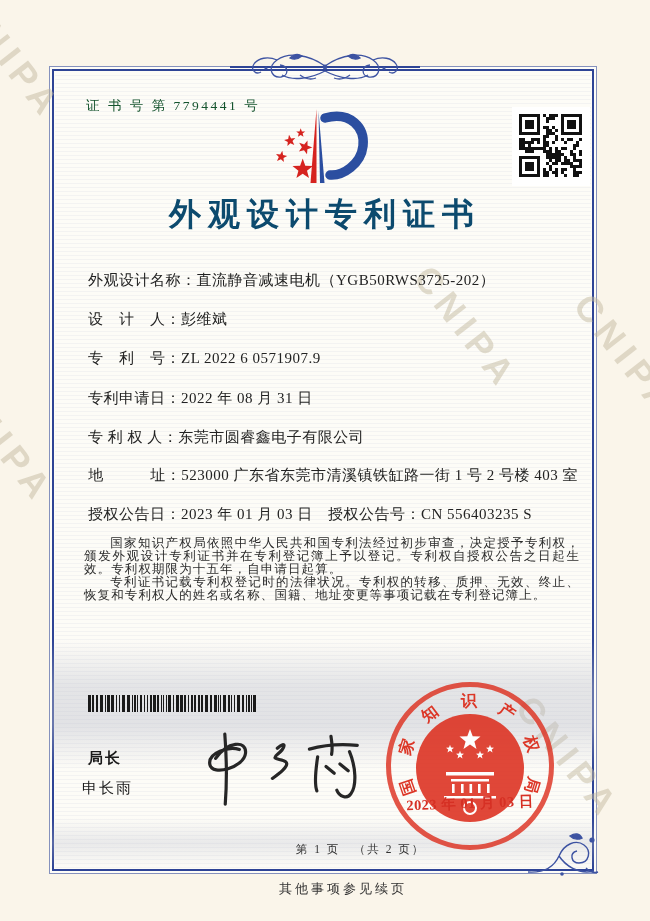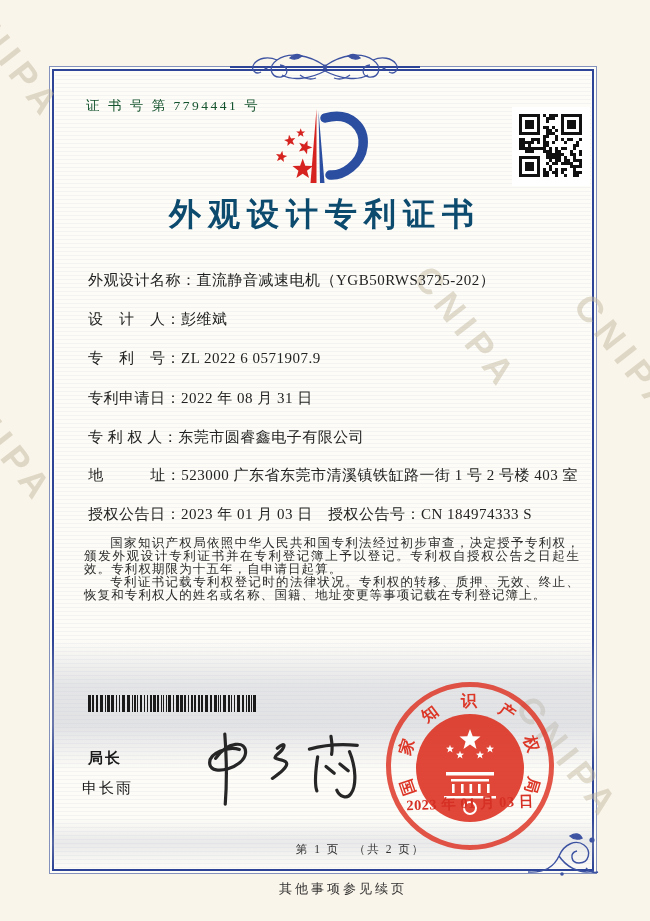--- a/index.html
+++ b/index.html
@@ -281,21 +281,21 @@
     </div>
     <div class="row" style="top:427px;">
       <span class="lbl">专 利 权 人：</span><span class="val">东莞市圆睿鑫电子有限公司</span>
     </div>
     <div class="row" style="top:465px;text-align:center;">
       <span class="lbl">地　　　址：</span><span class="val">523000 广东省东莞市清溪镇铁缸路一街 1 号 2 号楼 403 室</span>
     </div>
     <div class="row" style="top:504px;">
       <span class="lbl">授权公告日：</span><span class="val">2023 年 01 月 03 日</span>
       <span class="pair2">
-        <span class="lbl">授权公告号：</span><span class="val">CN 184974333 S</span>
+        <span class="lbl">授权公告号：</span><span class="val">CN 556403235 S</span>
       </span>
     </div>
 
     <div class="paras">
       <p>国家知识产权局依照中华人民共和国专利法经过初步审查，决定授予专利权，颁发外观设计专利证书并在专利登记簿上予以登记。专利权自授权公告之日起生效。专利权期限为十五年，自申请日起算。</p>
       <p>专利证书记载专利权登记时的法律状况。专利权的转移、质押、无效、终止、恢复和专利权人的姓名或名称、国籍、地址变更等事项记载在专利登记簿上。</p>
     </div>
 
     <svg class="barcode" id="barcode-svg" viewBox="0 0 170 17">
         <rect x="0" y="0" width="3" height="17" fill="#1a1a1a"></rect>

